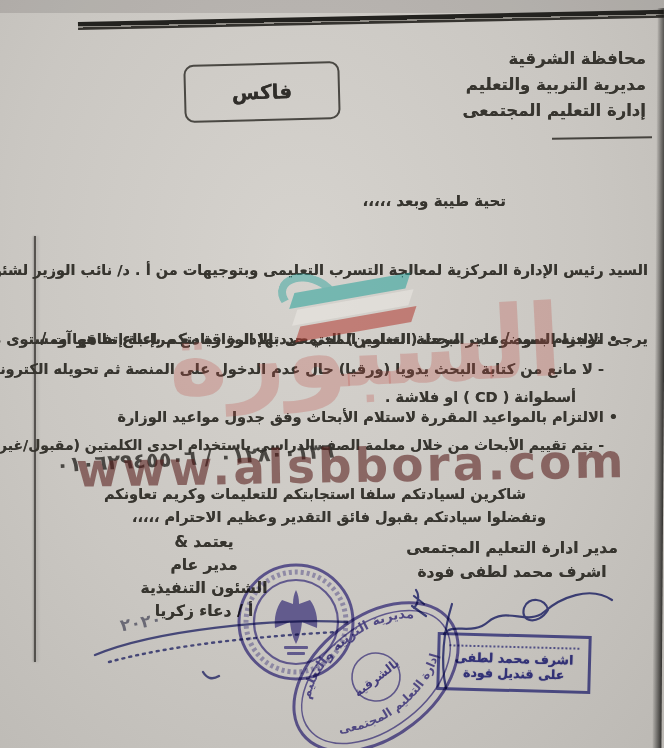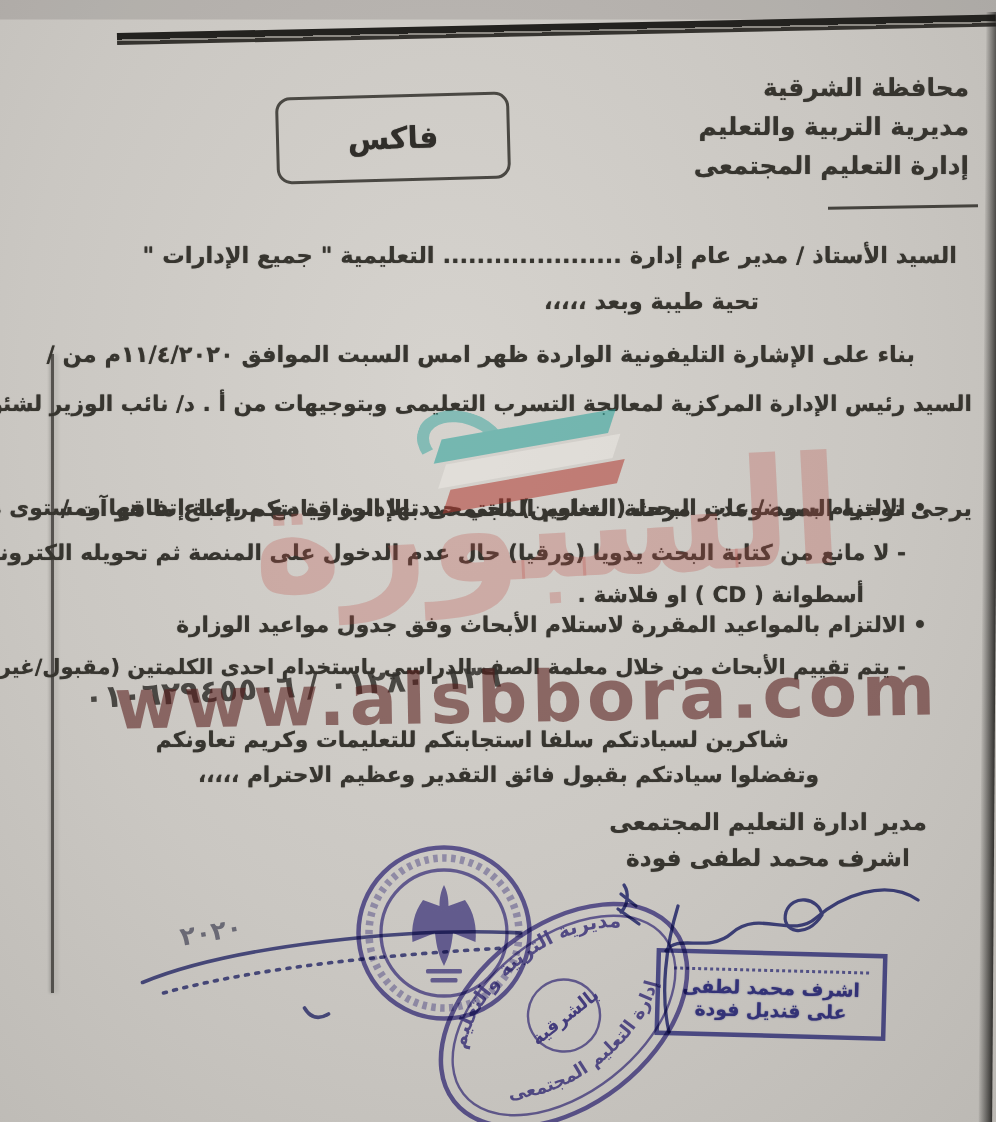--- a/index.html
+++ b/index.html
@@ -78,23 +78,21 @@
     <div>محافظة الشرقية</div>
     <div>مديرية التربية والتعليم</div>
     <div>إدارة التعليم المجتمعى</div>
   </div>
   <div class="hdr-line"></div>
 
   <div class="fax-box">
     <span>فاكس</span>
   </div>
 
-  <div class="t" style="right:26px;top:161px;font-size:15px;">السيد الأستاذ / مدير عام إدارة ..................... التعليمية " جميع الإدارات "</div>
   <div class="t" style="right:158px;top:192px;margin-left:17px;">تحية طيبة وبعد ،،،،،</div>
-  <div class="t" style="right:54px;top:227px;">بناء على الإشارة التليفونية الواردة ظهر امس السبت الموافق ١١/٤/٢٠٢٠م من /</div>
   <div class="t" style="right:16px;top:262px;font-size:14.5px;">السيد رئيس الإدارة المركزية لمعالجة التسرب التعليمى وبتوجيهات من أ . د/ نائب الوزير لشئون المعلمين</div>
   <div class="t" style="right:16px;top:297px;margin-top:33px;">يرجى توجيه السيد / مدير مرحلة التعليم المجتمعى بالإدارة قيادتكم بإتباع ما هو آت /</div>
 
   <div class="t" style="right:46px;top:331px;font-size:14.5px;">
     <span>•</span>
     <span>الالتزام بموضوعات البحث (العناوين) التي حددتها الوزارة مع مراعاة إتفاقها  ومستوى دارسينا</span>
   </div>
   <div class="t" style="right:60px;top:361px;font-size:14.5px;">
     <span>-</span>
     <span>لا مانع من كتابة البحث يدويا (ورقيا) حال عدم الدخول على المنصة ثم تحويله الكترونيا على</span>
@@ -109,20 +107,26 @@
   <div class="t" style="right:60px;top:437px;font-size:14px;">
     <span>-</span>
     <span>يتم تقييم الأبحاث من خلال معلمة الصف الدراسي باستخدام احدى الكلمتين (مقبول/غير مقبول)</span>
   </div>
 
   <div class="hand phone-hand">٠١٢٨٠٠١٣٦ / ٠١٠٦٢٩٤٥٥٠٦</div>
 
   <div class="t" style="right:138px;top:486px;font-size:14.5px;">شاكرين لسيادتكم سلفا استجابتكم للتعليمات وكريم تعاونكم</div>
   <div class="t" style="right:118px;top:509px;font-size:14.5px;margin-left:48px;">وتفضلوا سيادتكم بقبول فائق التقدير وعظيم الاحترام ،،،،،</div>
 
+  <div class="sig-left">
+    <div>يعتمد &amp;</div>
+    <div>مدير عام</div>
+    <div>الشئون التنفيذية</div>
+    <div>أ / دعاء زكريا</div>
+  </div>
   <div class="hand year-hand">٢٠٢٠</div>
 
   <div class="sig-right">
     <div>مدير ادارة التعليم المجتمعى</div>
     <div>اشرف محمد لطفى فودة</div>
   </div>
 
   <svg class="stamp" style="left:234px;top:560px;" width="124" height="124" viewBox="0 0 124 124">
     <circle cx="62" cy="62" r="57" fill="none" stroke="#574ea6" stroke-width="3" opacity=".85"></circle>
     <circle cx="62" cy="62" r="42" fill="none" stroke="#574ea6" stroke-width="2.2" opacity=".8"></circle>

